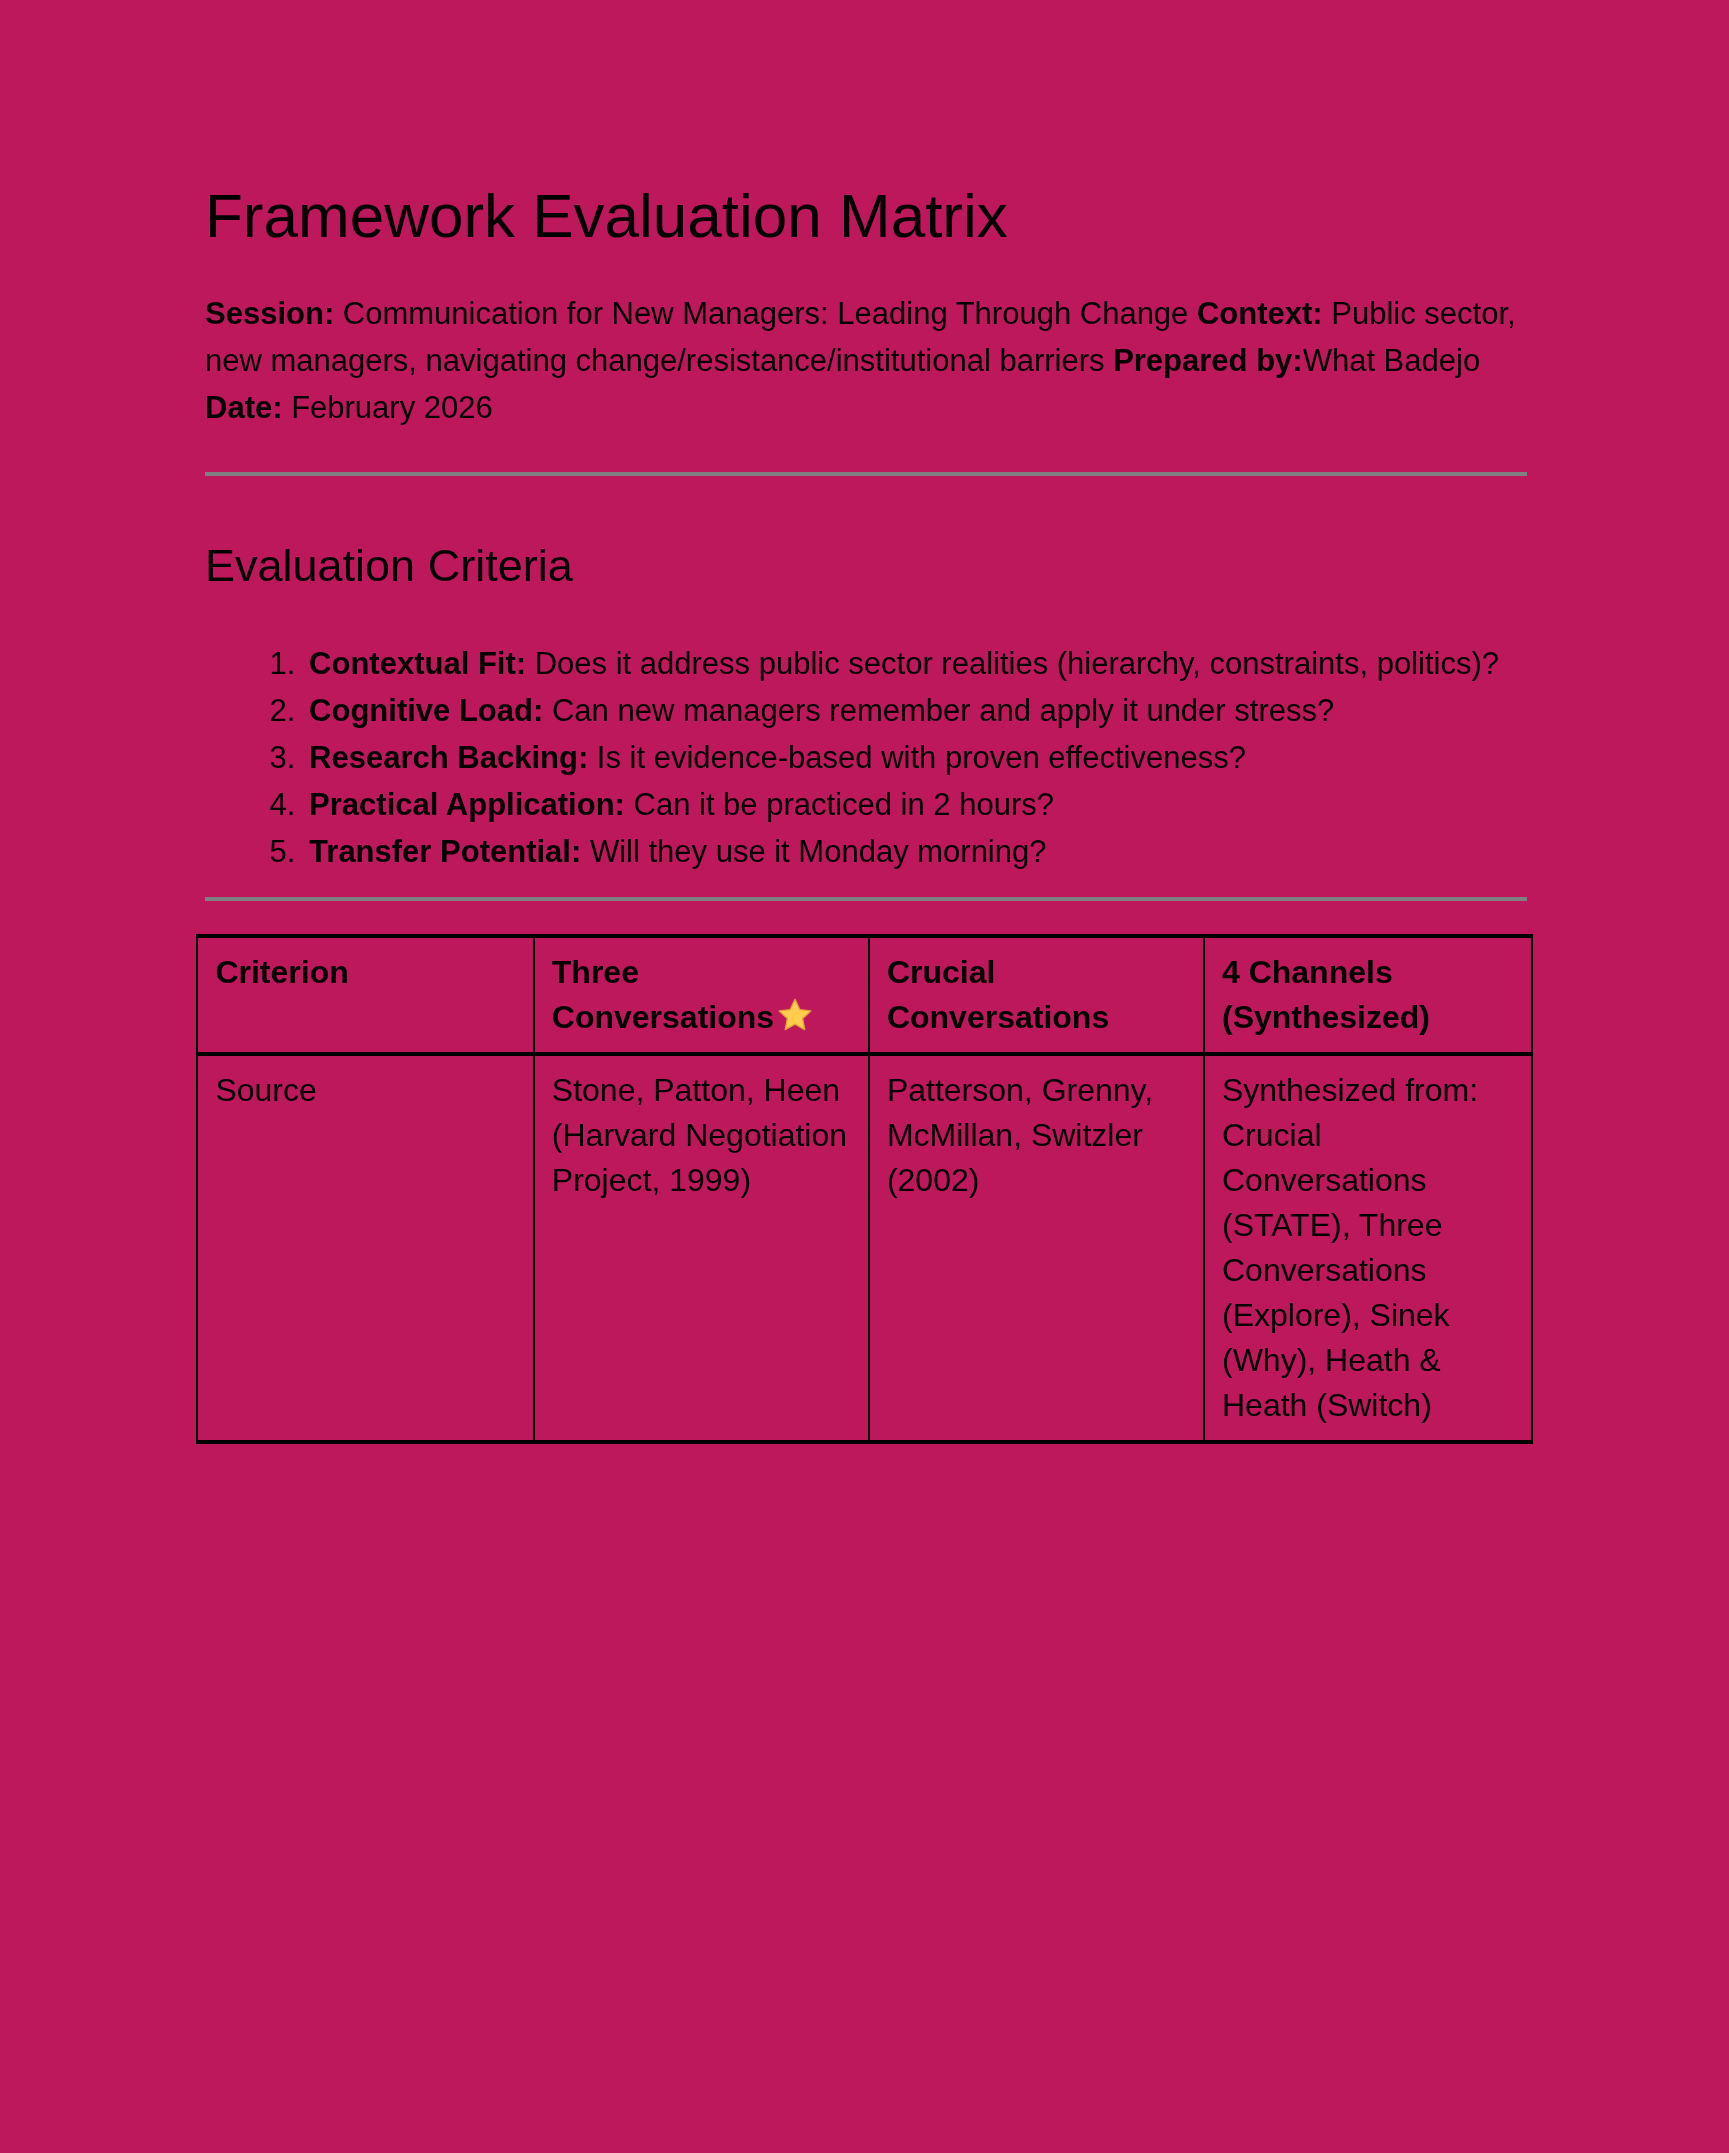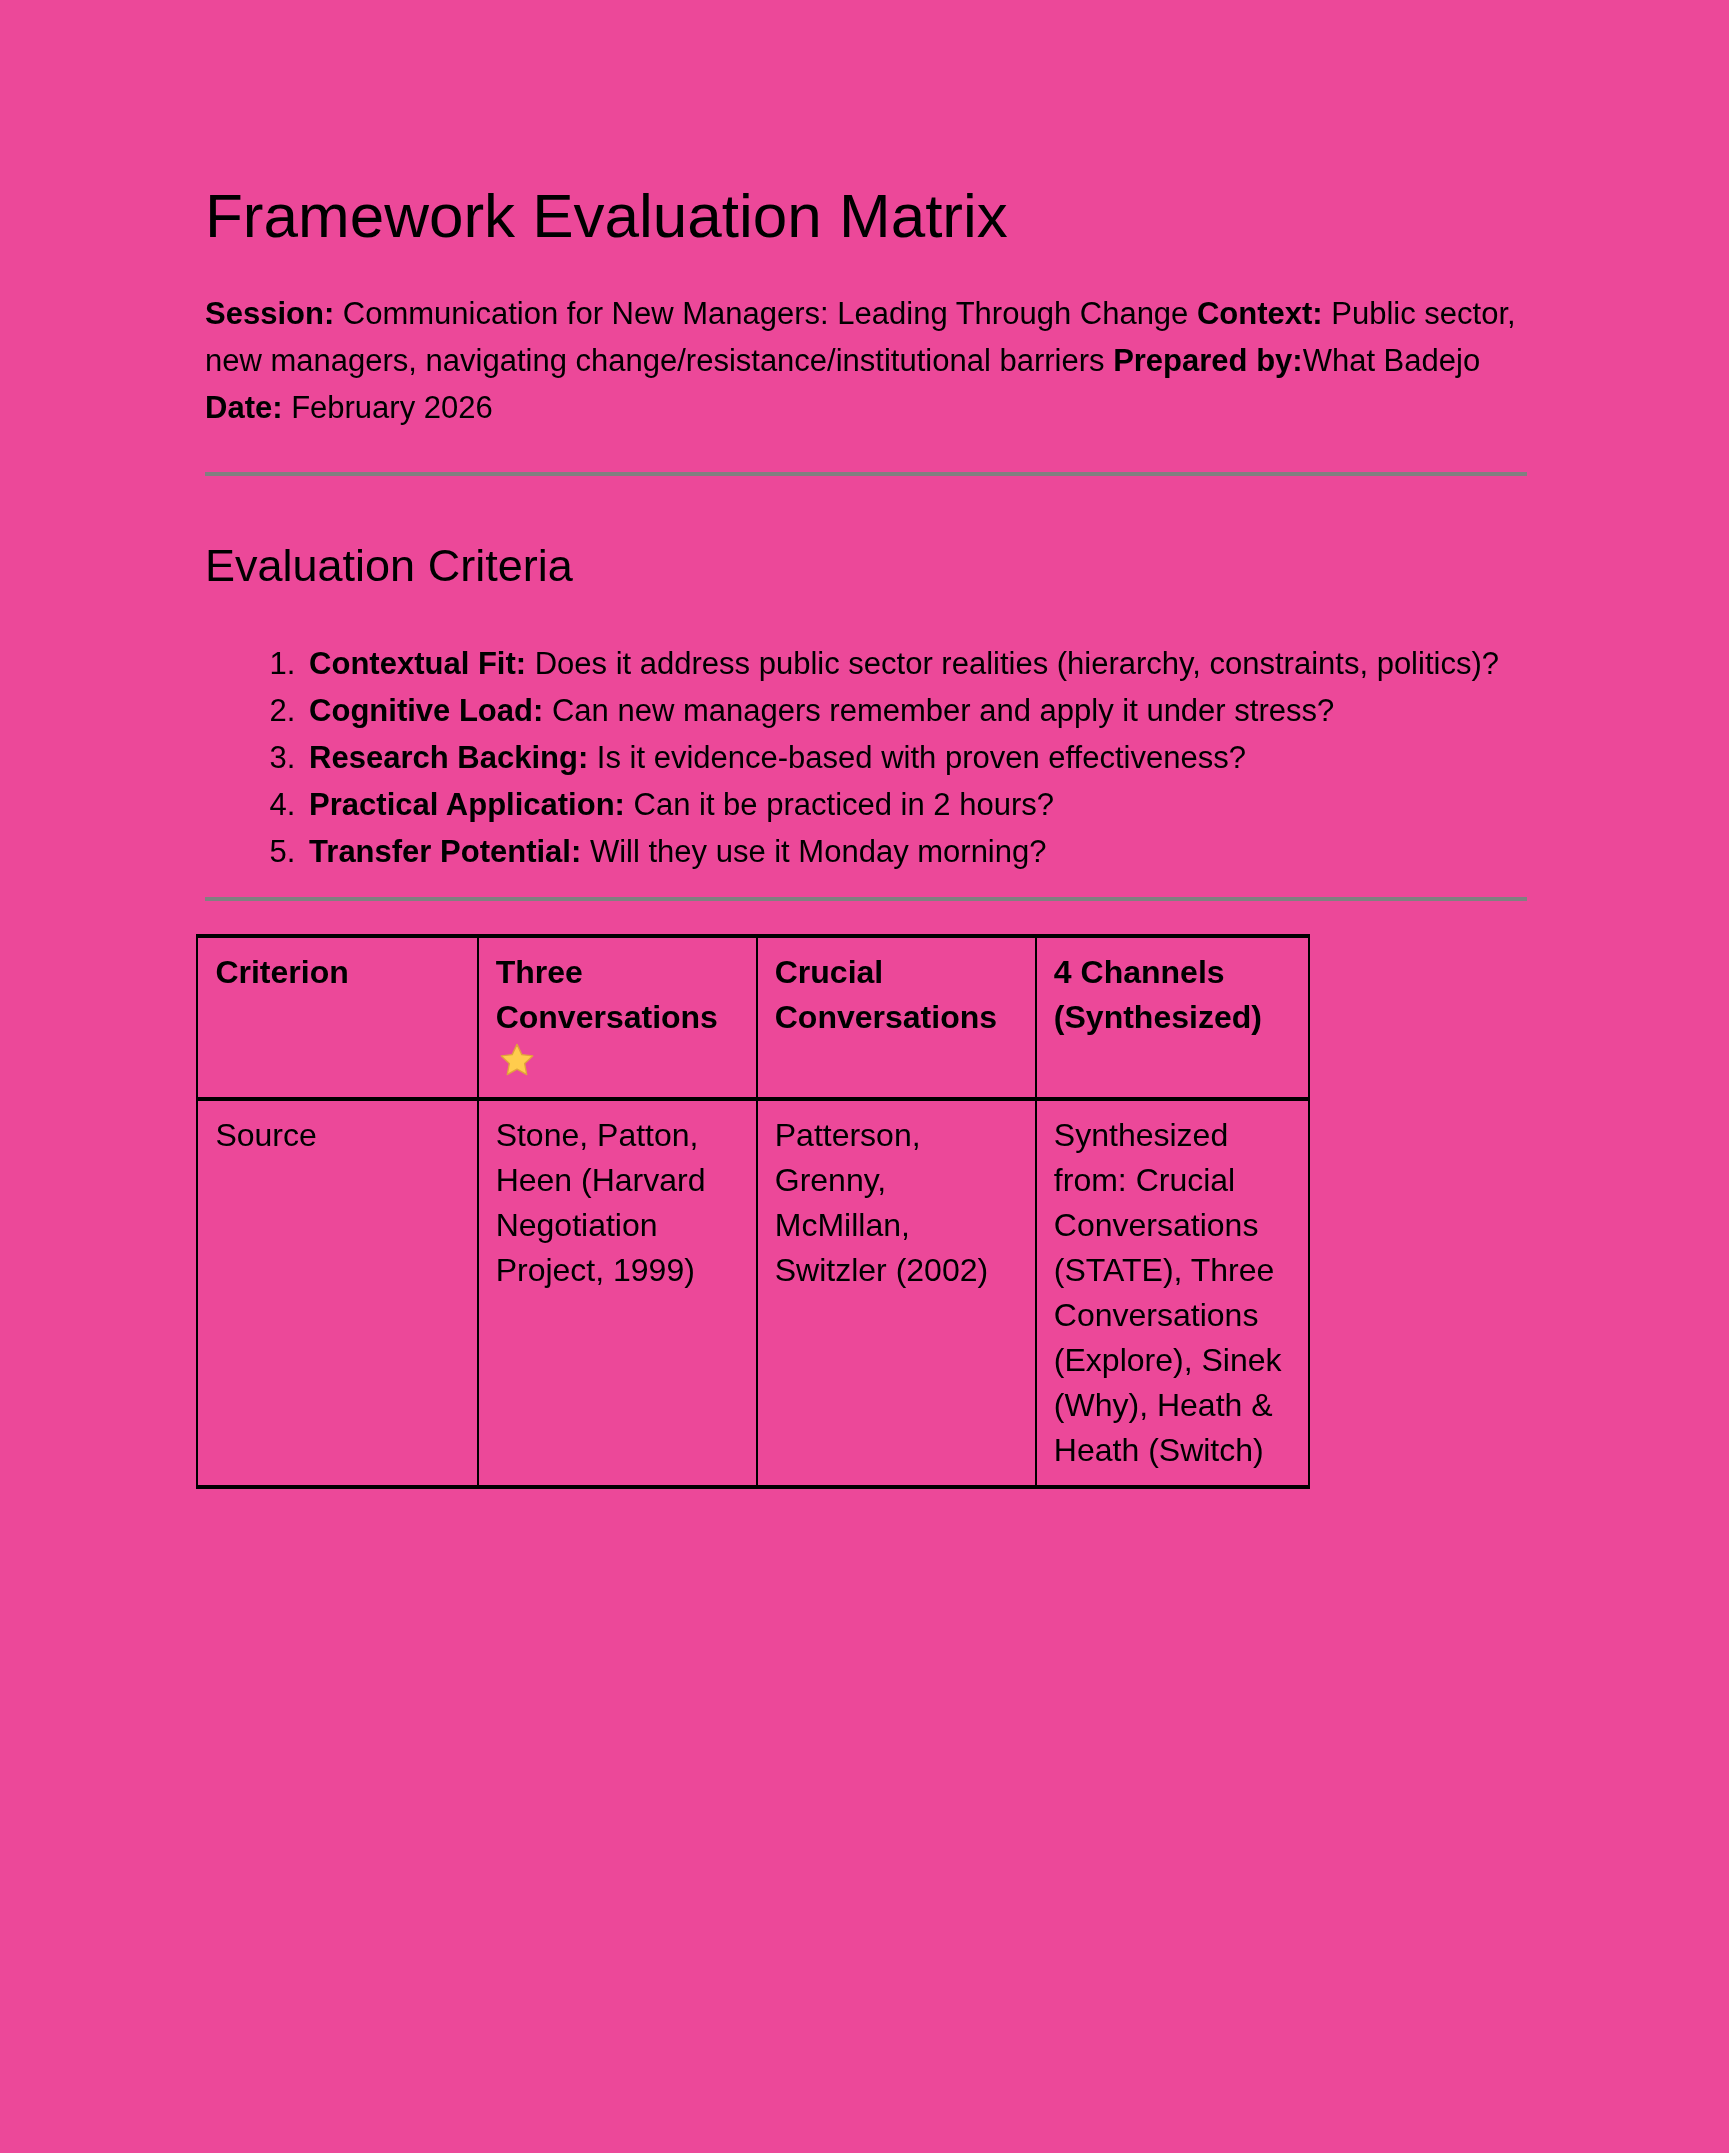--- a/index.html
+++ b/index.html
@@ -5,21 +5,21 @@
   html, body {
     margin: 0;
     padding: 0;
     background: #ffffff;
   }
   .page {
     position: relative;
     box-sizing: border-box;
     width: 1729px;
     height: 2154px;
-    background: #ec4899;
+    background: #be185d;
     font-family: "Liberation Sans", sans-serif;
     color: #000000;
     padding: 180px 202px 0 205px;
     overflow: hidden;
   }
   h1.doc-title {
     font-size: 62px;
     line-height: 72px;
     font-weight: 400;
     margin: 0 0 38px 0;
@@ -56,21 +56,21 @@
     padding: 0 0 0 99px;
     font-size: 31px;
     line-height: 47px;
   }
   ol.criteria li {
     padding-left: 5.1px;
   }
   table.fw-table {
     border-collapse: collapse;
     table-layout: fixed;
-    width: 1114px;
+    width: 1337px;
     margin: 33px 0 0 -8.6px;
     font-size: 32px;
     line-height: 45px;
   }
   table.fw-table th,
   table.fw-table td {
     border: 2.6px solid #000000;
     border-top: 4.3px solid #000000;
     border-bottom: 4.3px solid #000000;
     vertical-align: top;

